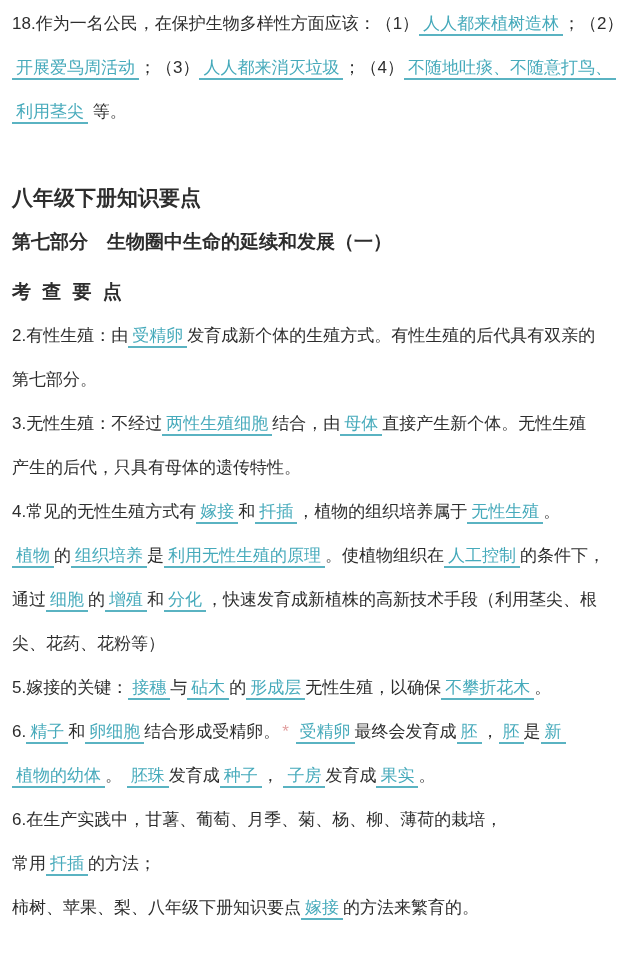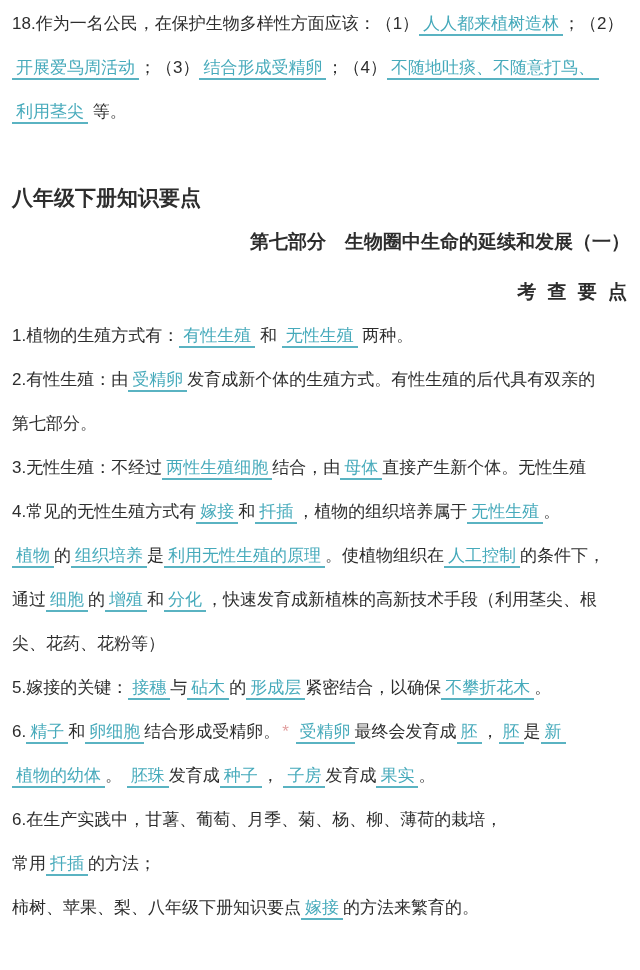--- a/index.html
+++ b/index.html
@@ -29,54 +29,53 @@
     margin: 42px 0 0 0;
     font-size: 21px;
     line-height: 44px;
     font-weight: bold;
   }
   .heading-2 {
     margin: 0;
     font-size: 19px;
     line-height: 44px;
     font-weight: bold;
-    text-align: right;
+    text-align: left;
   }
   .heading-3 {
     margin: 6px 0 0 0;
     font-size: 19px;
     line-height: 44px;
     font-weight: bold;
-    text-align: right;
+    text-align: left;
     letter-spacing: 3px;
   }
   .blank {
     color: #46aabb;
     border-bottom: 2px solid #5ab3c2;
     padding: 0 4px 1px 4px;
     margin-top: 16px;
   }
   .star {
     color: #e2a0a0;
     padding: 0 2px;
   }
 </style>
 </head>
 <body>
 
 <div class="doc">
   <div id="intro-mount">
-      <p class="para"><span>18.作为一名公民，在保护生物多样性方面应该：（1）</span><span class="blank">人人都来植树造林</span><span>；（2）</span><br><span class="blank">开展爱鸟周活动</span><span>；（3）</span><span class="blank">结合形成受精卵</span><span>；（4）</span><span class="blank">不随地吐痰、不随意打鸟、</span><br><span class="blank">利用茎尖</span><span> 等。</span></p>
+      <p class="para"><span>18.作为一名公民，在保护生物多样性方面应该：（1）</span><span class="blank">人人都来植树造林</span><span>；（2）</span><br><span class="blank">开展爱鸟周活动</span><span>；（3）</span><span class="blank">人人都来消灭垃圾</span><span>；（4）</span><span class="blank">不随地吐痰、不随意打鸟、</span><br><span class="blank">利用茎尖</span><span> 等。</span></p>
     </div>
   <h1 class="heading-1">八年级下册知识要点</h1>
   <h2 class="heading-2">第七部分　生物圈中生命的延续和发展（一）</h2>
   <h3 class="heading-3">考 查 要 点</h3>
   <div id="points-mount">
-      <p class="para"><span>1.植物的生殖方式有：</span><span class="blank">有性生殖</span><span> 和 </span><span class="blank">无性生殖</span><span> 两种。</span></p>
       <p class="para"><span>2.有性生殖：由</span><span class="blank">受精卵</span><span>发育成新个体的生殖方式。有性生殖的后代具有双亲的</span><br><span>第七部分。</span></p>
-      <p class="para"><span>3.无性生殖：不经过</span><span class="blank">两性生殖细胞</span><span>结合，由</span><span class="blank">母体</span><span>直接产生新个体。无性生殖</span><br></p>
+      <p class="para"><span>3.无性生殖：不经过</span><span class="blank">两性生殖细胞</span><span>结合，由</span><span class="blank">母体</span><span>直接产生新个体。无性生殖</span><br><span>产生的后代，只具有母体的遗传特性。</span></p>
       <p class="para"><span>4.常见的无性生殖方式有</span><span class="blank">嫁接</span><span>和</span><span class="blank">扦插</span><span>，植物的组织培养属于</span><span class="blank">无性生殖</span><span>。</span><br><span class="blank">植物</span><span>的</span><span class="blank">组织培养</span><span>是</span><span class="blank">利用无性生殖的原理</span><span>。使植物组织在</span><span class="blank">人工控制</span><span>的条件下，</span><br><span>通过</span><span class="blank">细胞</span><span>的</span><span class="blank">增殖</span><span>和</span><span class="blank">分化</span><span>，快速发育成新植株的高新技术手段（利用茎尖、根</span><br><span>尖、花药、花粉等）</span></p>
-      <p class="para"><span>5.嫁接的关键：</span><span class="blank">接穗</span><span>与</span><span class="blank">砧木</span><span>的</span><span class="blank">形成层</span><span>紧密结合，以确保</span><span class="blank">不攀折花木</span><span>。</span></p>
+      <p class="para"><span>5.嫁接的关键：</span><span class="blank">接穗</span><span>与</span><span class="blank">砧木</span><span>的</span><span class="blank">形成层</span><span>无性生殖，以确保</span><span class="blank">不攀折花木</span><span>。</span></p>
       <p class="para"><span>6.</span><span class="blank">精子</span><span>和</span><span class="blank">卵细胞</span><span>结合形成受精卵。</span><span class="star">*</span><span> </span><span class="blank">受精卵</span><span>最终会发育成</span><span class="blank">胚</span><span>，</span><span class="blank">胚</span><span>是</span><span class="blank">新</span><br><span class="blank">植物的幼体</span><span>。 </span><span class="blank">胚珠</span><span>发育成</span><span class="blank">种子</span><span>， </span><span class="blank">子房</span><span>发育成</span><span class="blank">果实</span><span>。</span></p>
       <p class="para"><span>6.在生产实践中，甘薯、葡萄、月季、菊、杨、柳、薄荷的栽培，</span><br><span>常用</span><span class="blank">扦插</span><span>的方法；</span></p>
       <p class="para"><span>柿树、苹果、梨、八年级下册知识要点</span><span class="blank">嫁接</span><span>的方法来繁育的。</span></p>
     </div>
 </div>
 
 </body></html>

